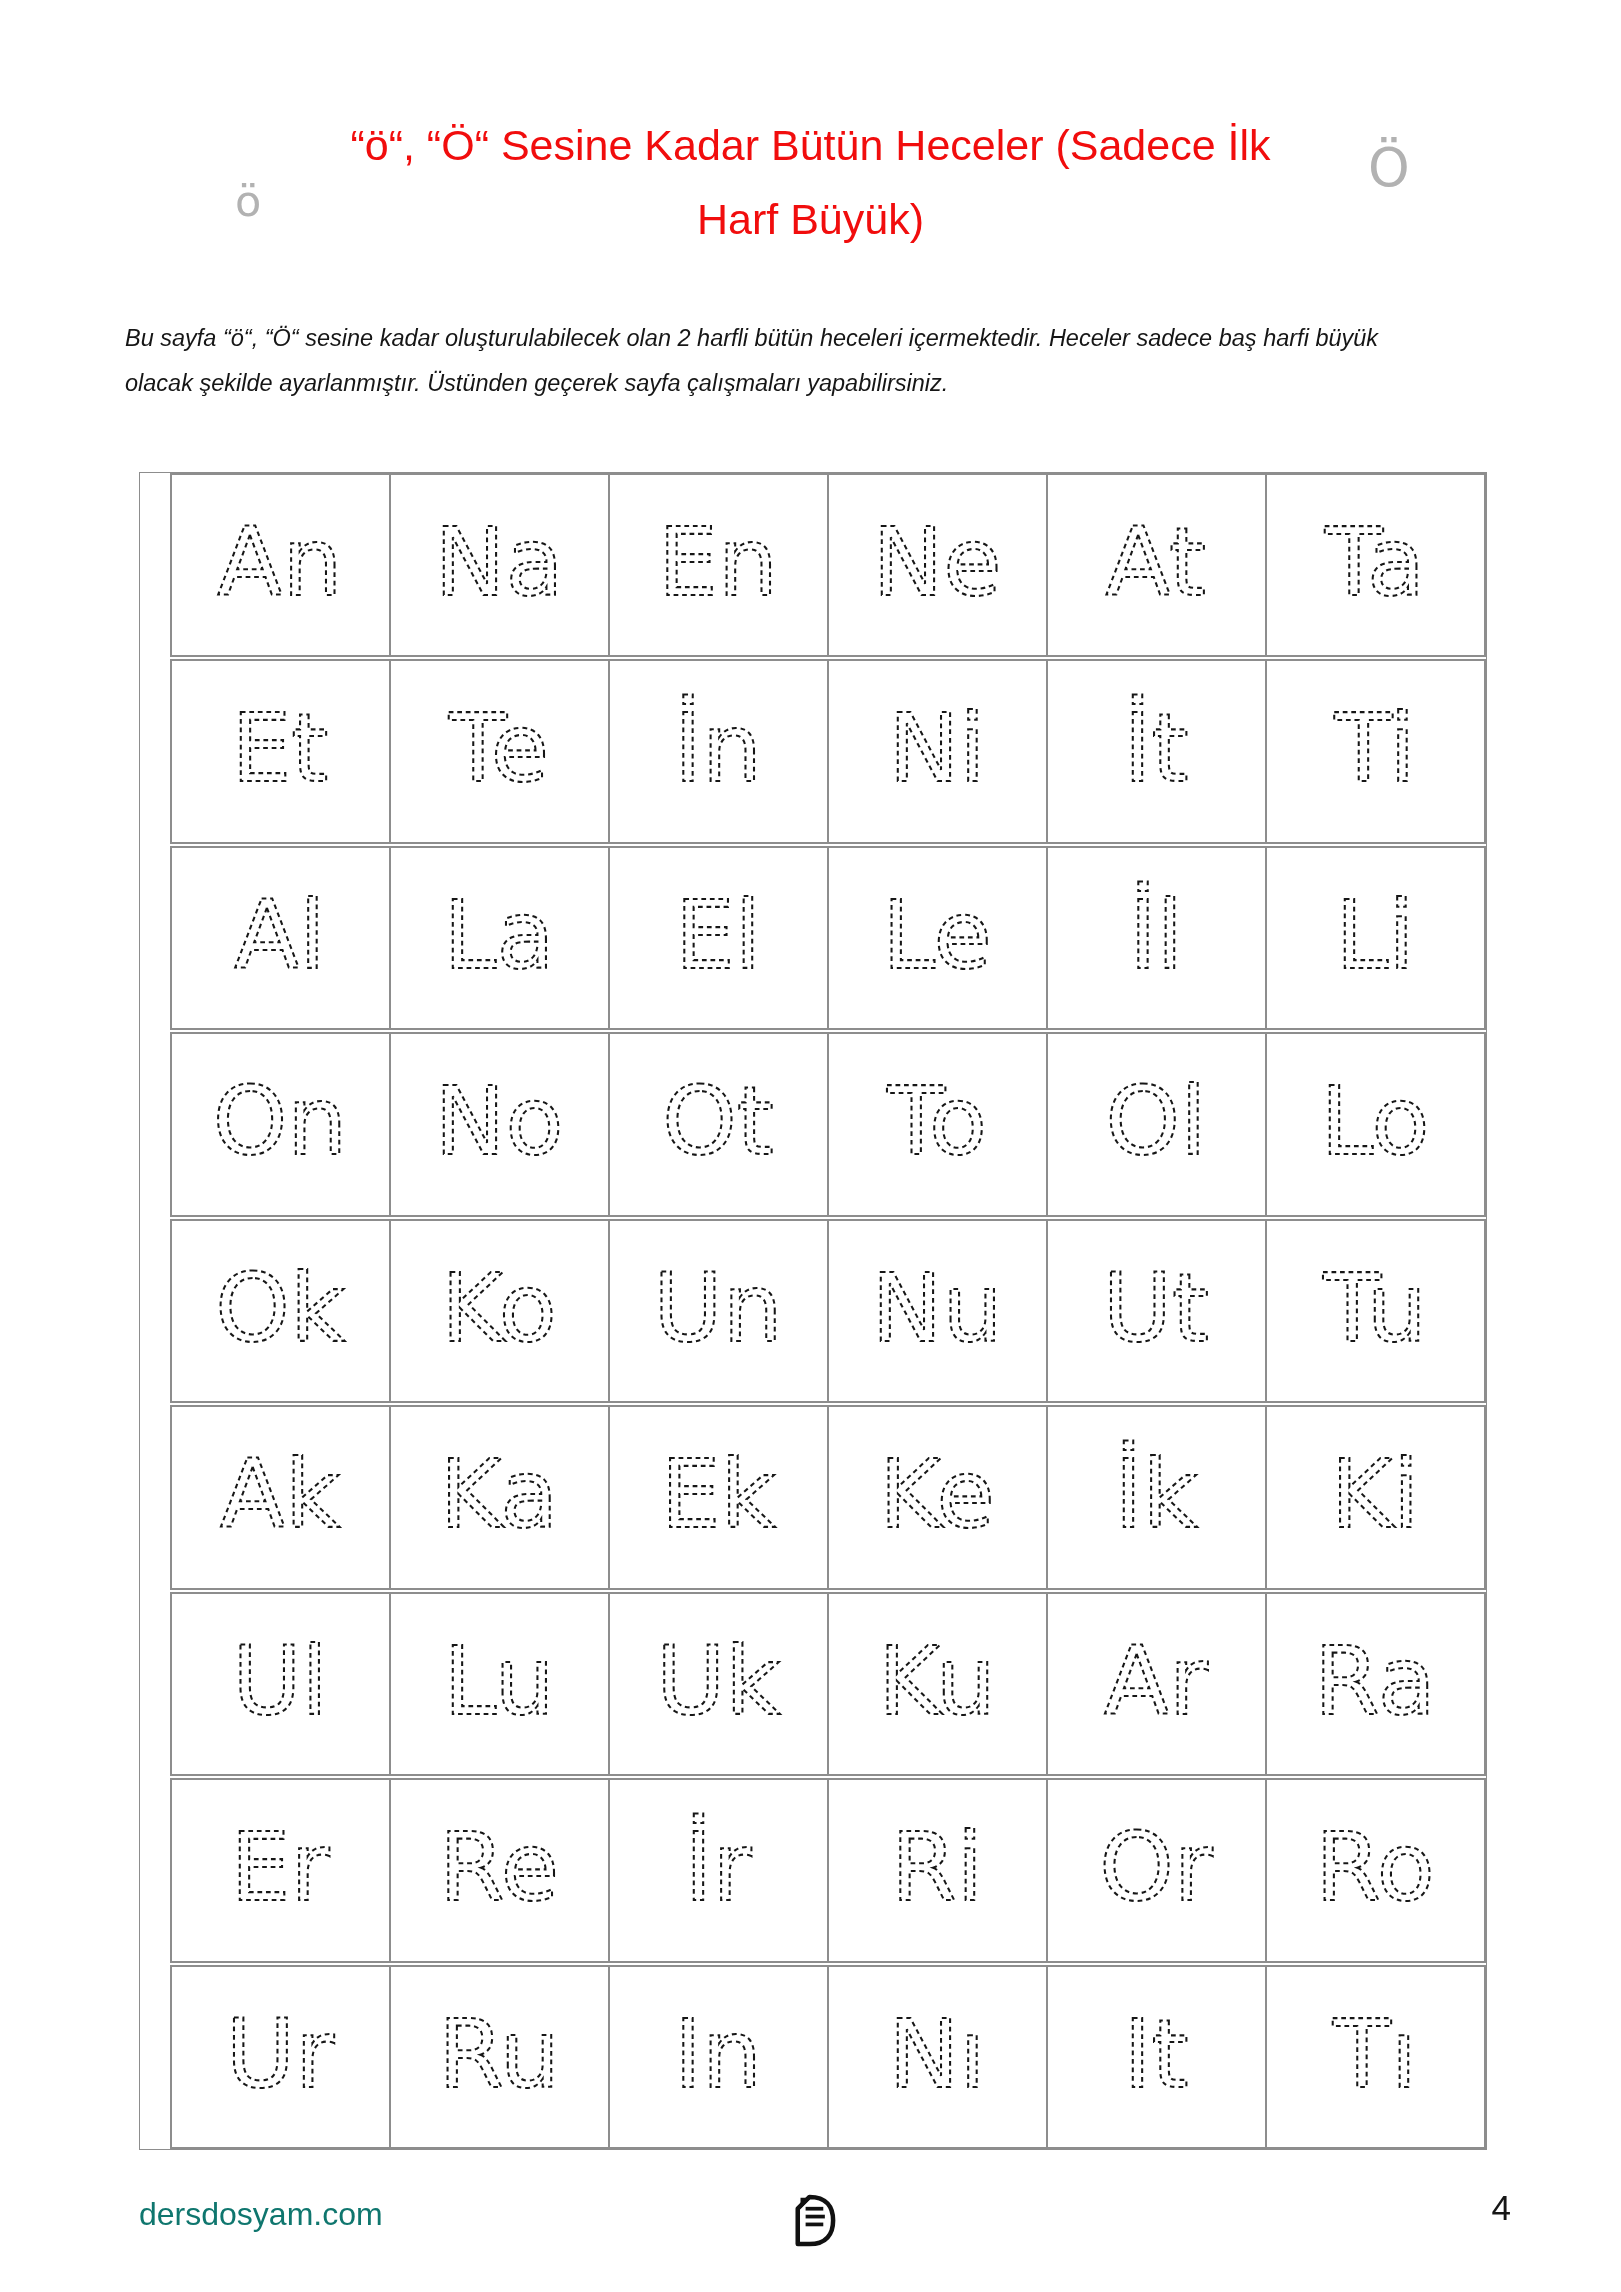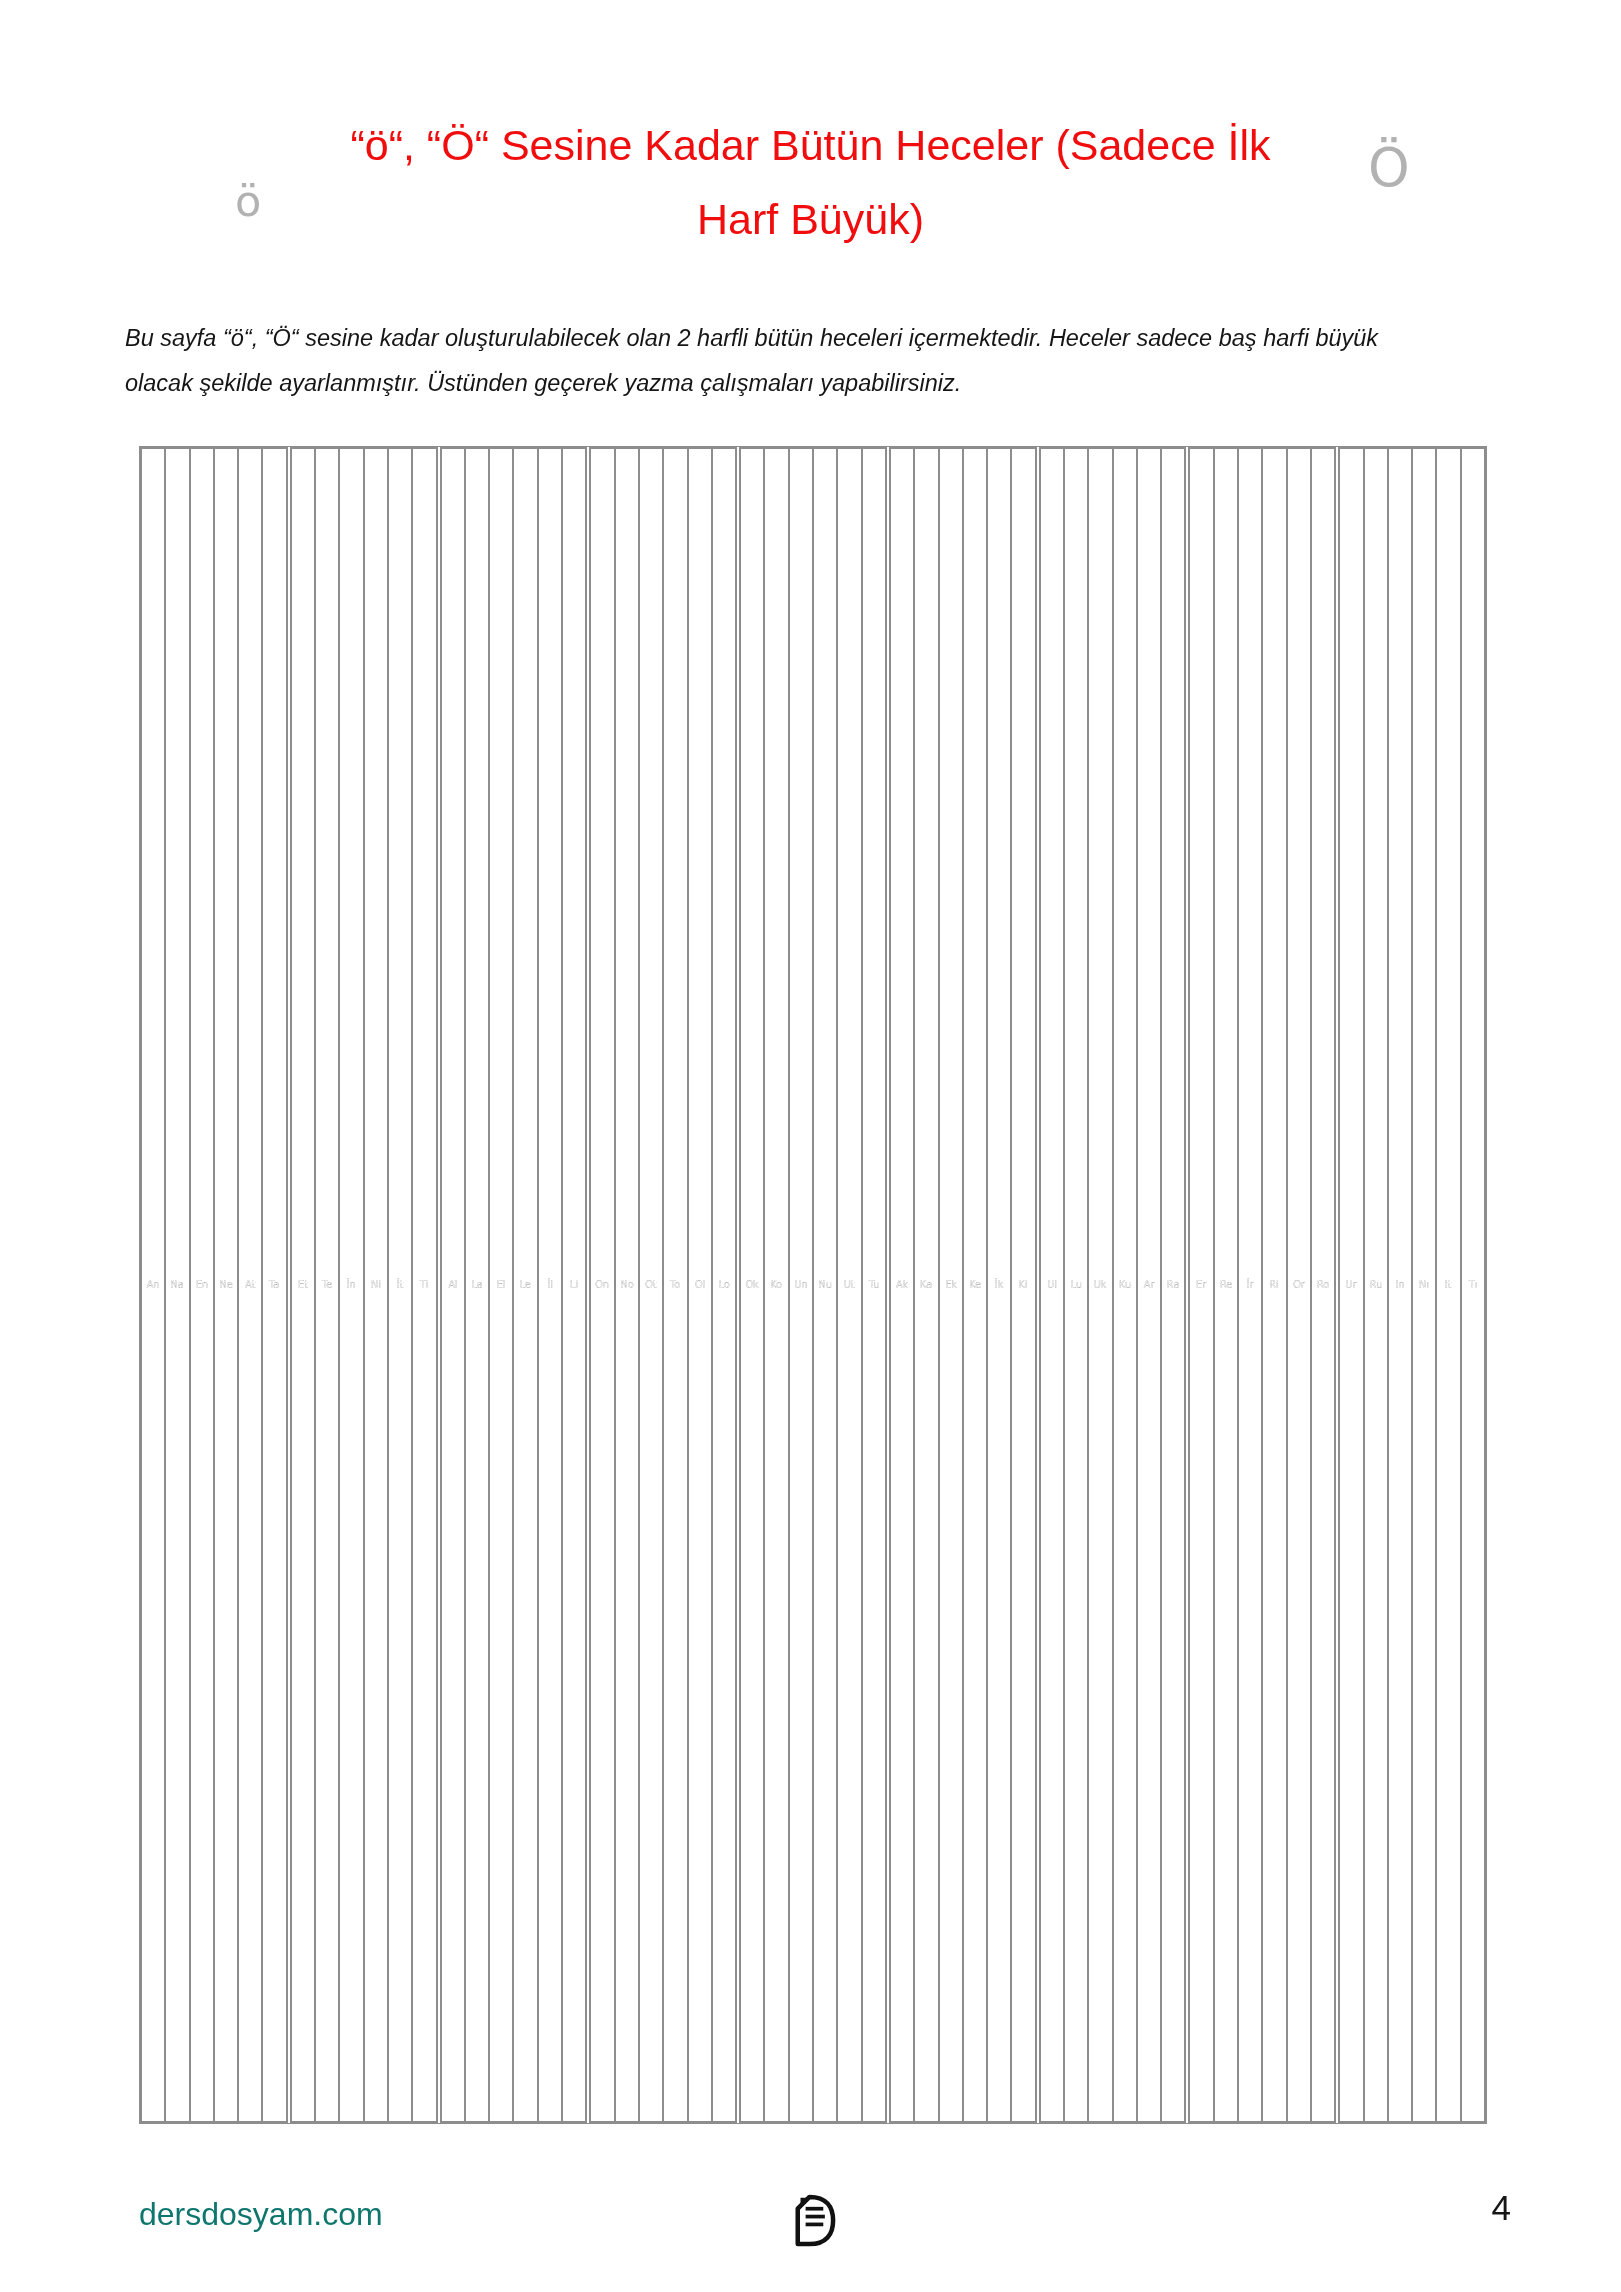--- a/index.html
+++ b/index.html
@@ -12,23 +12,23 @@
   .gray-letter{position:absolute;color:#b2b2b2;font-family:"DejaVu Sans",sans-serif;}
   .gray-lo{left:235px;top:176px;font-size:43px;}
   .gray-up{left:1368px;top:137px;font-size:53px;}
 
   
   .desc{position:absolute;left:125px;top:316px;right:88px;
         font-size:23.5px;font-style:italic;color:#161616;line-height:45px;}
   .desc div{white-space:nowrap;}
 
   
-  .grid{position:absolute;left:139px;top:446px;width:1348px;height:1678px;
-        display:flex;flex-direction:row;gap:2px;border:1px solid #8d8d8d;
-        box-sizing:border-box;background:#ffffff;}
+  .grid{position:absolute;left:139px;top:472px;width:1348px;height:1678px;
+        display:flex;flex-direction:column;gap:2px;border:1px solid #8d8d8d;
+        box-sizing:border-box;background:#ffffff;padding-left:30px;}
   .row{flex:1;display:flex;border:1px solid #8d8d8d;}
   .cell{flex:1;border:1px solid #8d8d8d;display:flex;align-items:stretch;justify-content:stretch;}
   .cell svg{width:100%;height:100%;display:block;}
   .trace{font-family:"DejaVu Sans",sans-serif;font-size:100px;fill:none;
          stroke:#161616;stroke-width:2.2;stroke-dasharray:5 4;text-anchor:middle;}
 
   
   .footer-site{position:absolute;left:139px;top:2196px;font-size:32px;color:#0f766e;}
   .footer-logo{position:absolute;left:784px;top:2190px;width:55px;height:61px;}
   .footer-page{position:absolute;right:110px;top:2188px;font-size:35px;color:#161616;}
@@ -40,21 +40,21 @@
 
   <div class="title" style="color:#f10d0d;">
     <div>“ö“, “Ö“ Sesine Kadar Bütün Heceler (Sadece İlk</div>
     <div>Harf Büyük)</div>
   </div>
   <div class="gray-letter gray-lo">ö</div>
   <div class="gray-letter gray-up">Ö</div>
 
   <div class="desc">
     <div>Bu sayfa “ö“, “Ö“ sesine kadar oluşturulabilecek olan 2 harfli bütün heceleri içermektedir. Heceler sadece baş harfi büyük</div>
-    <div>olacak şekilde ayarlanmıştır. Üstünden geçerek yazma çalışmaları yapabilirsiniz.</div>
+    <div>olacak şekilde ayarlanmıştır. Üstünden geçerek sayfa çalışmaları yapabilirsiniz.</div>
   </div>
 
   <div class="grid">
 
     <div class="row">
       <div class="cell">
           <svg viewBox="0 0 229 190">
             <text class="trace" x="114" y="126">An</text>
           </svg>
         </div>

